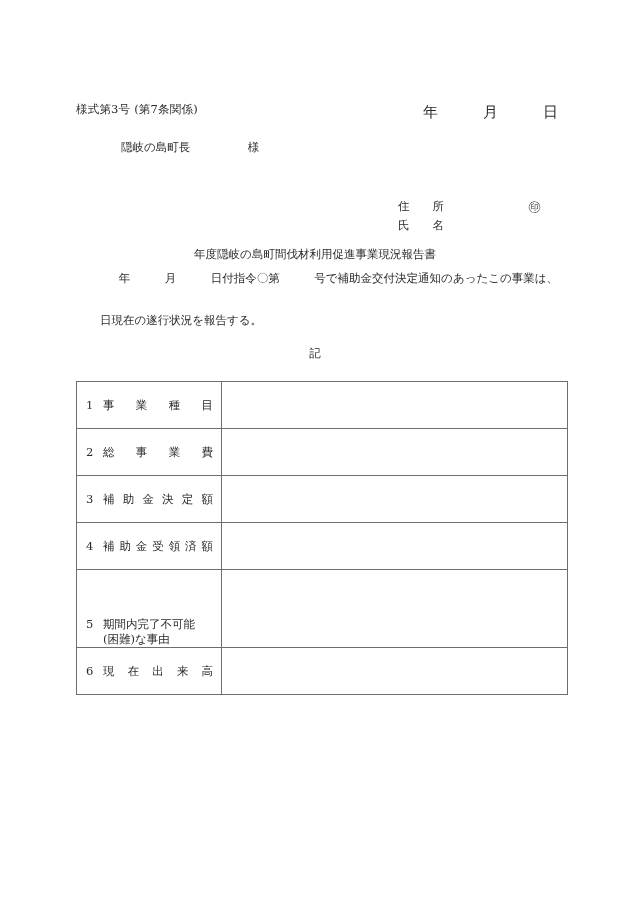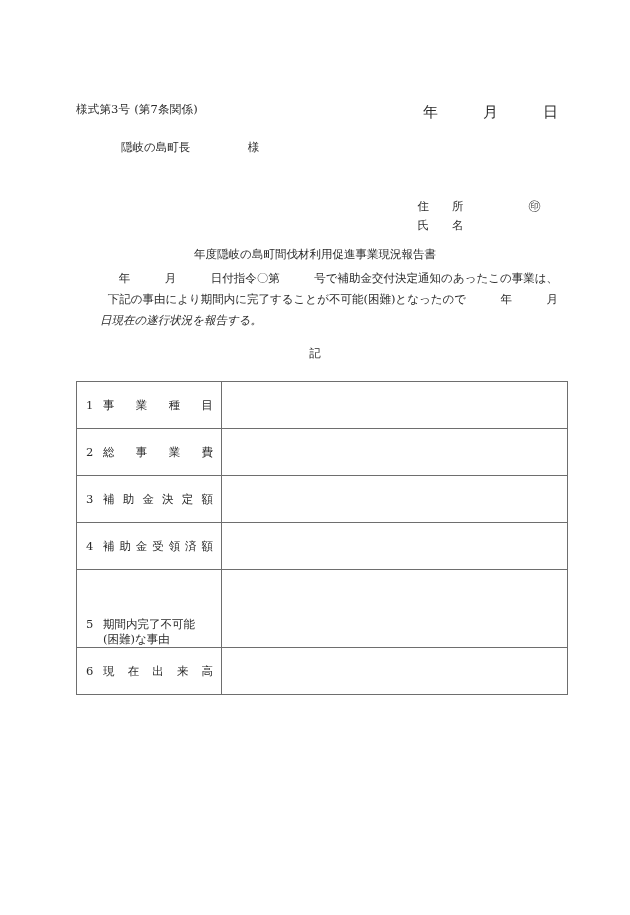--- a/index.html
+++ b/index.html
@@ -51,21 +51,20 @@
     font-size: 11.5px;
     padding-left: 36px;
   }
 
   #sender-block {
     position: absolute;
     left: 376px;
     top: 178px;
     font-size: 11.5px;
     line-height: 19px;
-    font-family: Liberation Mono, monospace;
   }
   #sender-block .row {
     position: relative;
     height: 19px;
     white-space: pre;
   }
   #seal-mark {
     position: absolute;
     left: 152px;
     top: 0px;
@@ -101,21 +100,20 @@
     position: absolute;
     white-space: pre;
     text-align: right;
   }
   #body-line-3 {
     left: 100px;
     top: 313px;
     font-size: 11.5px;
     position: absolute;
     white-space: pre;
-    font-style: italic;
   }
 
   #notation-mark {
     left: 0;
     top: 346px;
     width: 630px;
     text-align: center;
     font-size: 11.5px;
     position: absolute;
   }
@@ -194,21 +192,20 @@
     </div>
     <div class="row">
       <span>氏　　名</span>
       <span id="seal-mark">㊞</span>
     </div>
   </div>
 
   <div id="doc-title">年度隠岐の島町間伐材利用促進事業現況報告書</div>
 
   <div id="body-line-1">年　　　月　　　日付指令〇第　　　号で補助金交付決定通知のあったこの事業は、</div>
-  <div id="body-line-2">下記の事由により期間内に完了することが不可能(困難)となったので　　　年　　　月</div>
   <div id="body-line-3">日現在の遂行状況を報告する。</div>
 
   <div id="notation-mark">記</div>
 
   <table id="report-table">
     <tbody>
 
       <tr>
         <td class="label-cell">
           <div class="label-inner">

